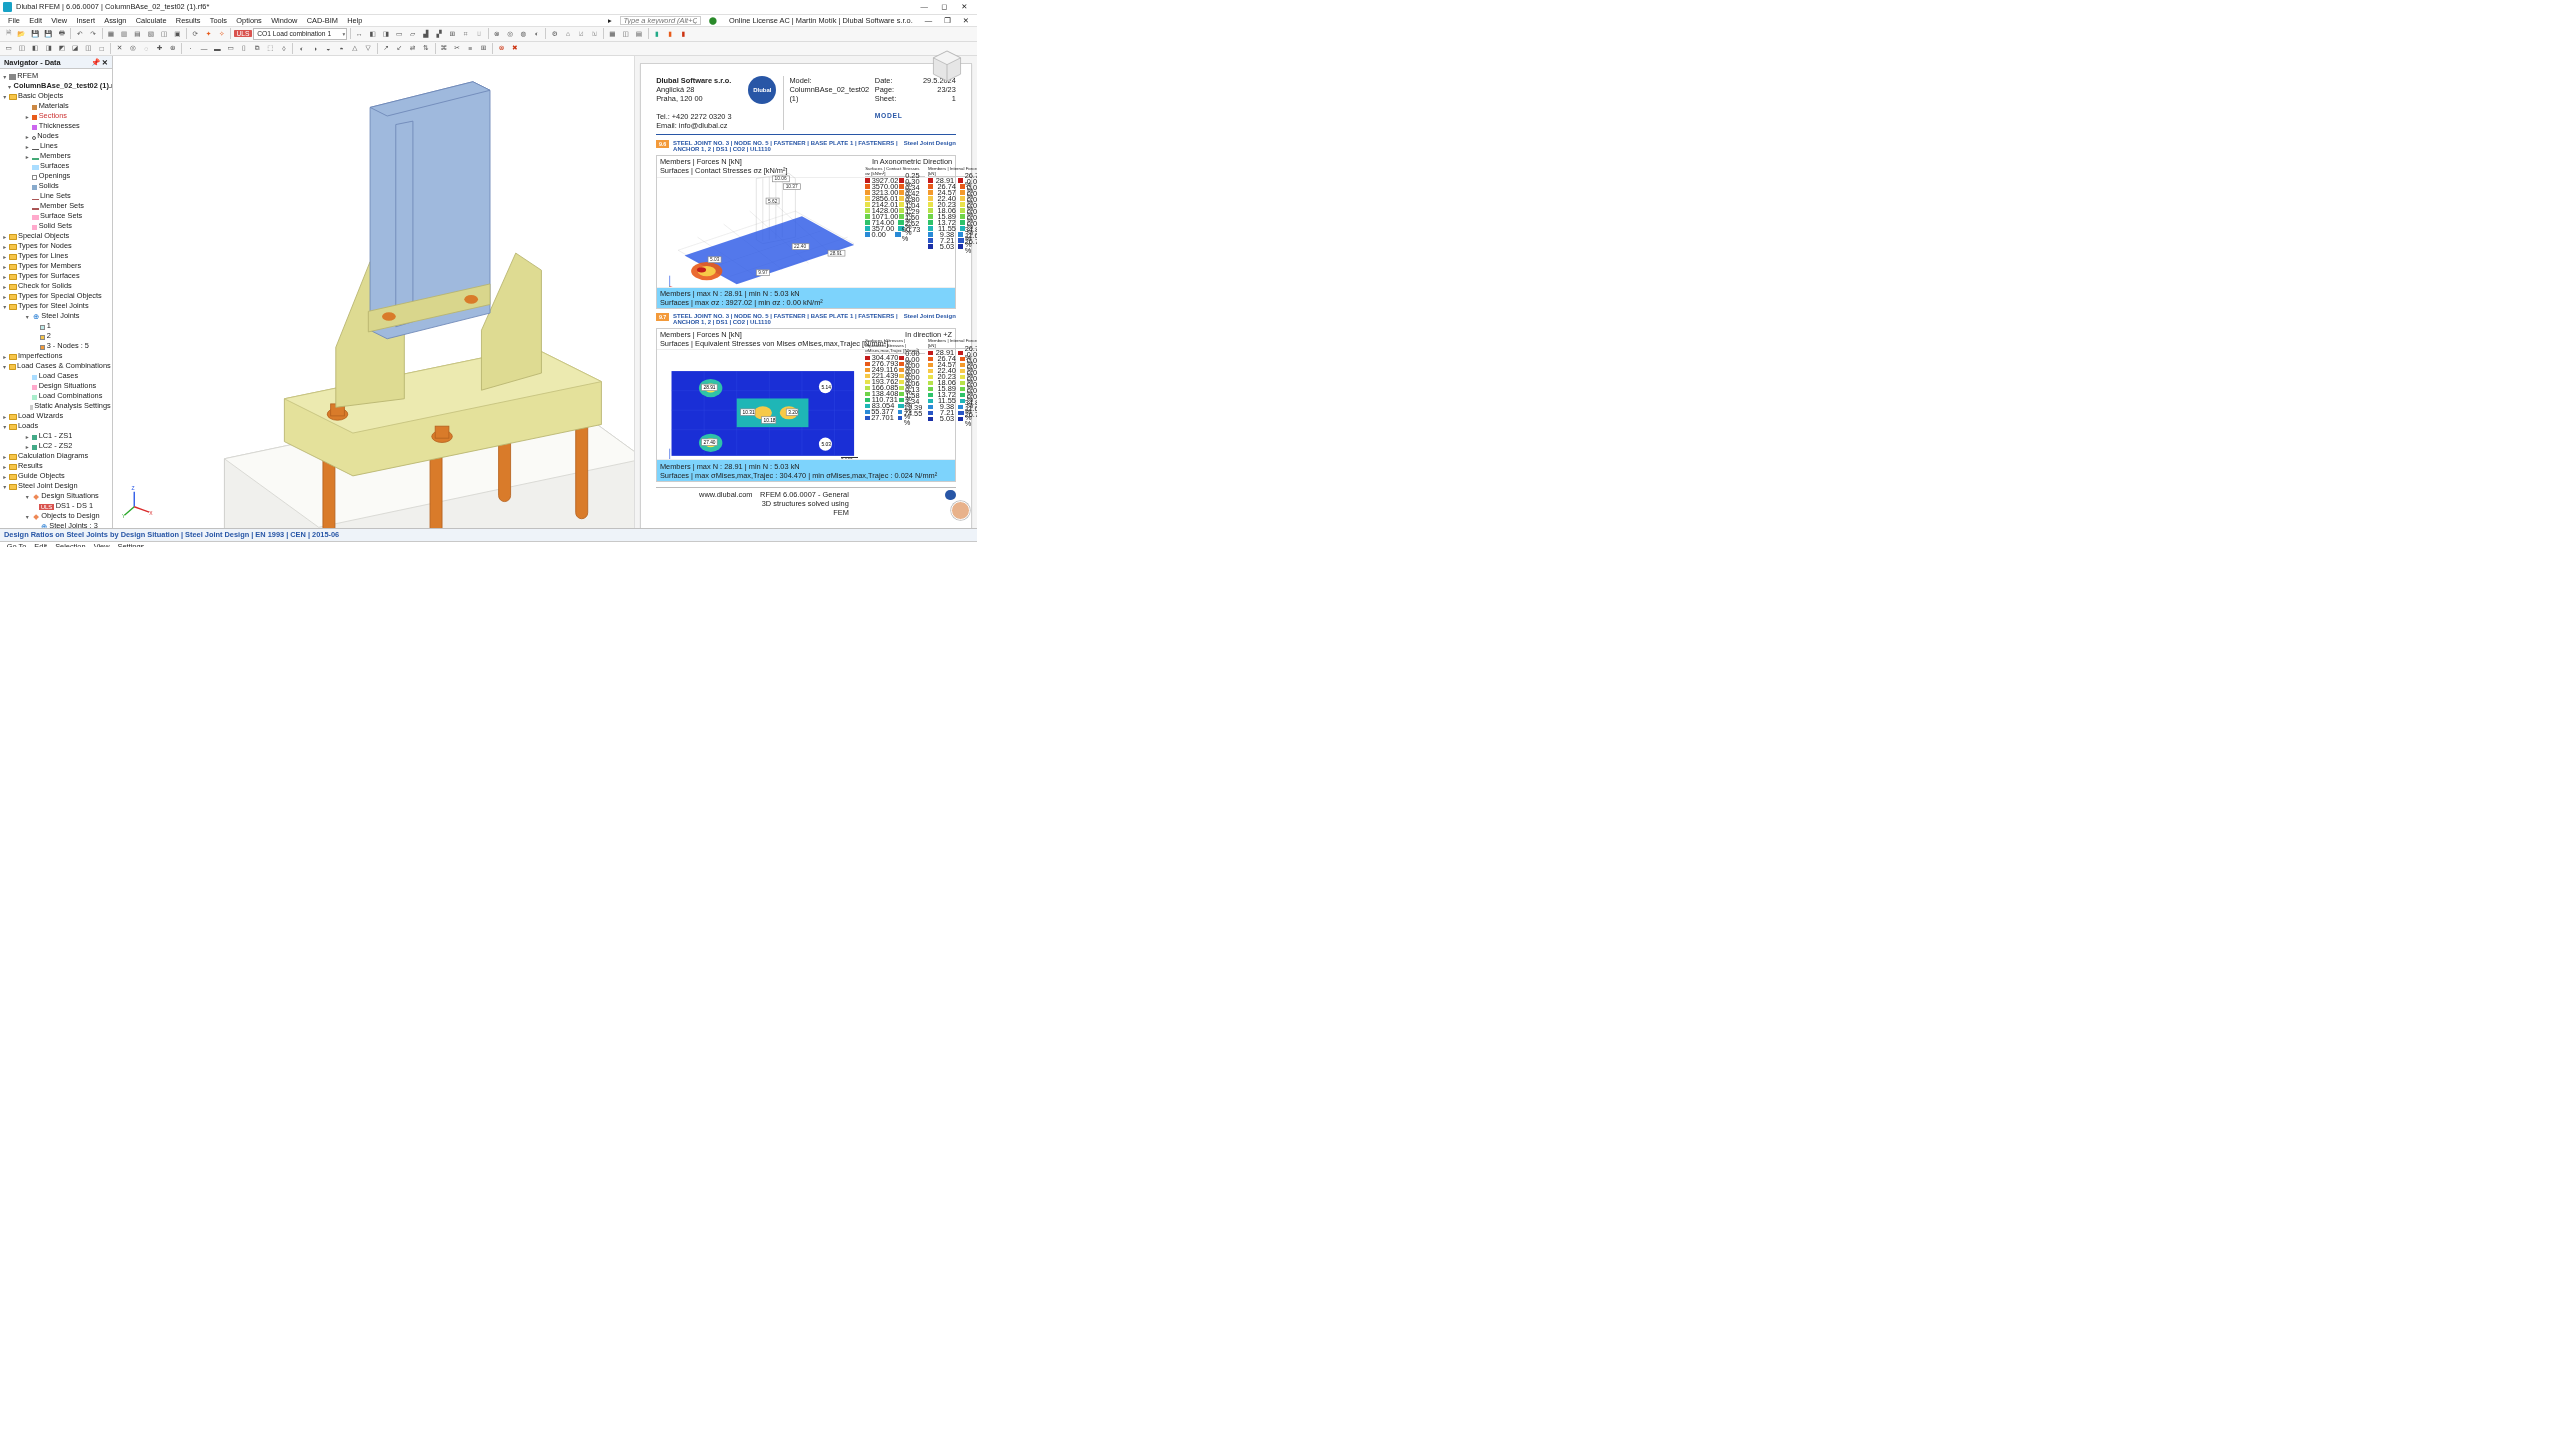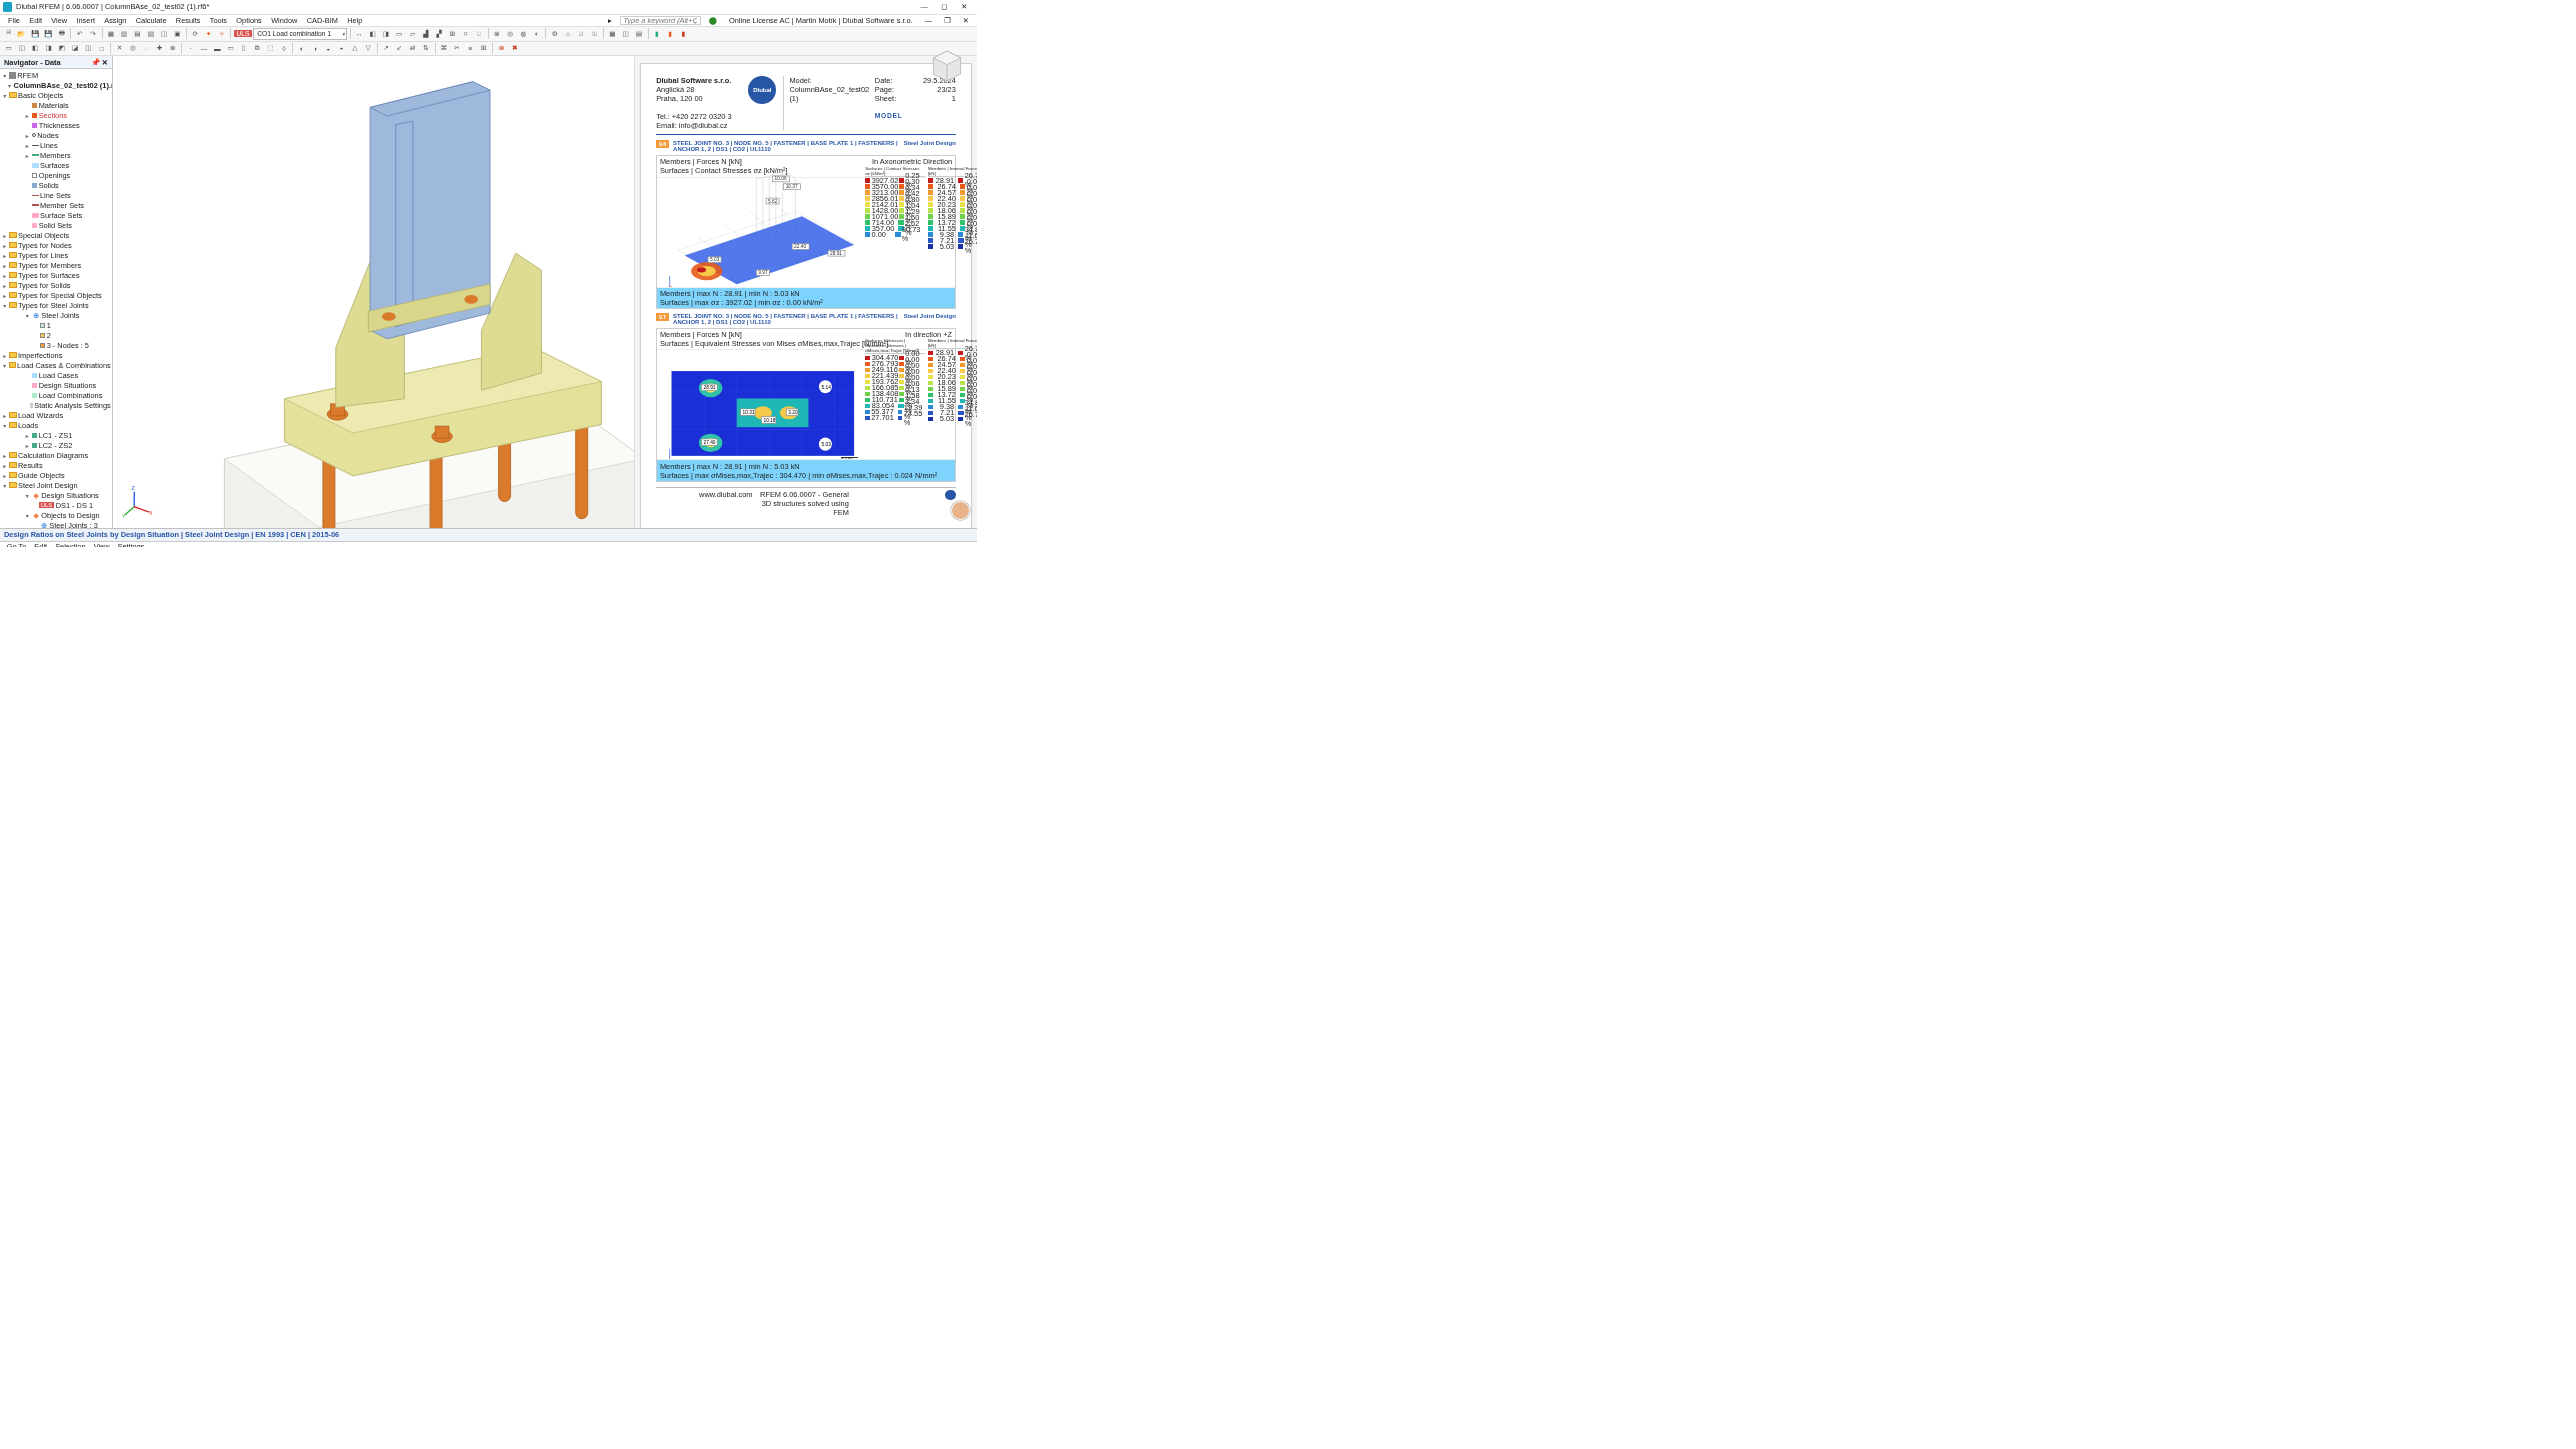--- a/index.html
+++ b/index.html
@@ -21,21 +21,21 @@
 .sep{width:0.7px;height:10.7px;background:#ccc;margin:0 1.3px}
 .combo{height:12px;border:0.7px solid #bbb;background:#fff;padding:0 9.4px 0 2.7px;position:relative;font-size:6.7px;display:flex;align-items:center}
 .combo::after{content:"▾";position:absolute;right:1.3px;font-size:5.4px;color:#666}
 .badge-uls{background:#d9534f;color:#fff;padding:0 2.7px;font-size:6.7px;border-radius:0.7px}
 
 .main{display:flex;height:calc(100% - 14.8px - 12px - 14.8px - 14.8px - 9.4px - 9.4px)}
 .nav{width:113px;border-right:0.7px solid #c8c8c8;display:flex;flex-direction:column;background:#fff}
 .nav-hdr{background:#eef3f9;border-bottom:0.7px solid #c8c8c8;padding:1.3px 4px;font-weight:600;display:flex;align-items:center}
 .nav-hdr .x{margin-left:auto;display:flex;gap:1.3px}
 .tree{flex:1;overflow:auto;padding:1.3px 0}
-.node{display:flex;align-items:center;padding:0 1.3px;height:10px;white-space:nowrap}
+.node{display:flex;align-items:flex-end;padding:0 1.3px;height:10px;white-space:nowrap}
 .node .tw{width:6.7px;text-align:center;color:#666;font-size:6px}
 .node .ic{width:8px;height:8px;margin:0 1.3px;display:inline-flex;align-items:center;justify-content:center}
 .ic.folder{background:#f6c54a;border:0.7px solid #cf9b1b;width:7.4px;height:6px;border-radius:0.7px}
 .ic.cube{background:#888;width:6.7px;height:6.7px}
 .ic.dot{width:4px;height:4px;border:0.7px solid #555;border-radius:50%}
 .ic.line{width:6.7px;height:1.3px;background:#555}
 .ic.mem{width:6.7px;height:2px;background:#4a7;}
 .ic.surf{width:6.7px;height:5.4px;background:#adf}
 .ic.sq{width:5.4px;height:5.4px;border:0.7px solid #888}
 .ic.sq.y{background:#f6c54a}
@@ -349,21 +349,21 @@
           <span>Types for Members</span>
         </div>
       <div class="node indent-2">
           <span class="tw">▸</span>
           <span class="ic folder"></span>
           <span>Types for Surfaces</span>
         </div>
       <div class="node indent-2">
           <span class="tw">▸</span>
           <span class="ic folder"></span>
-          <span>Types for Solids</span>
+          <span>Check for Solids</span>
         </div>
       <div class="node indent-2">
           <span class="tw">▸</span>
           <span class="ic folder"></span>
           <span>Types for Special Objects</span>
         </div>
       <div class="node indent-2">
           <span class="tw">▾</span>
           <span class="ic folder"></span>
           <span>Types for Steel Joints</span>

